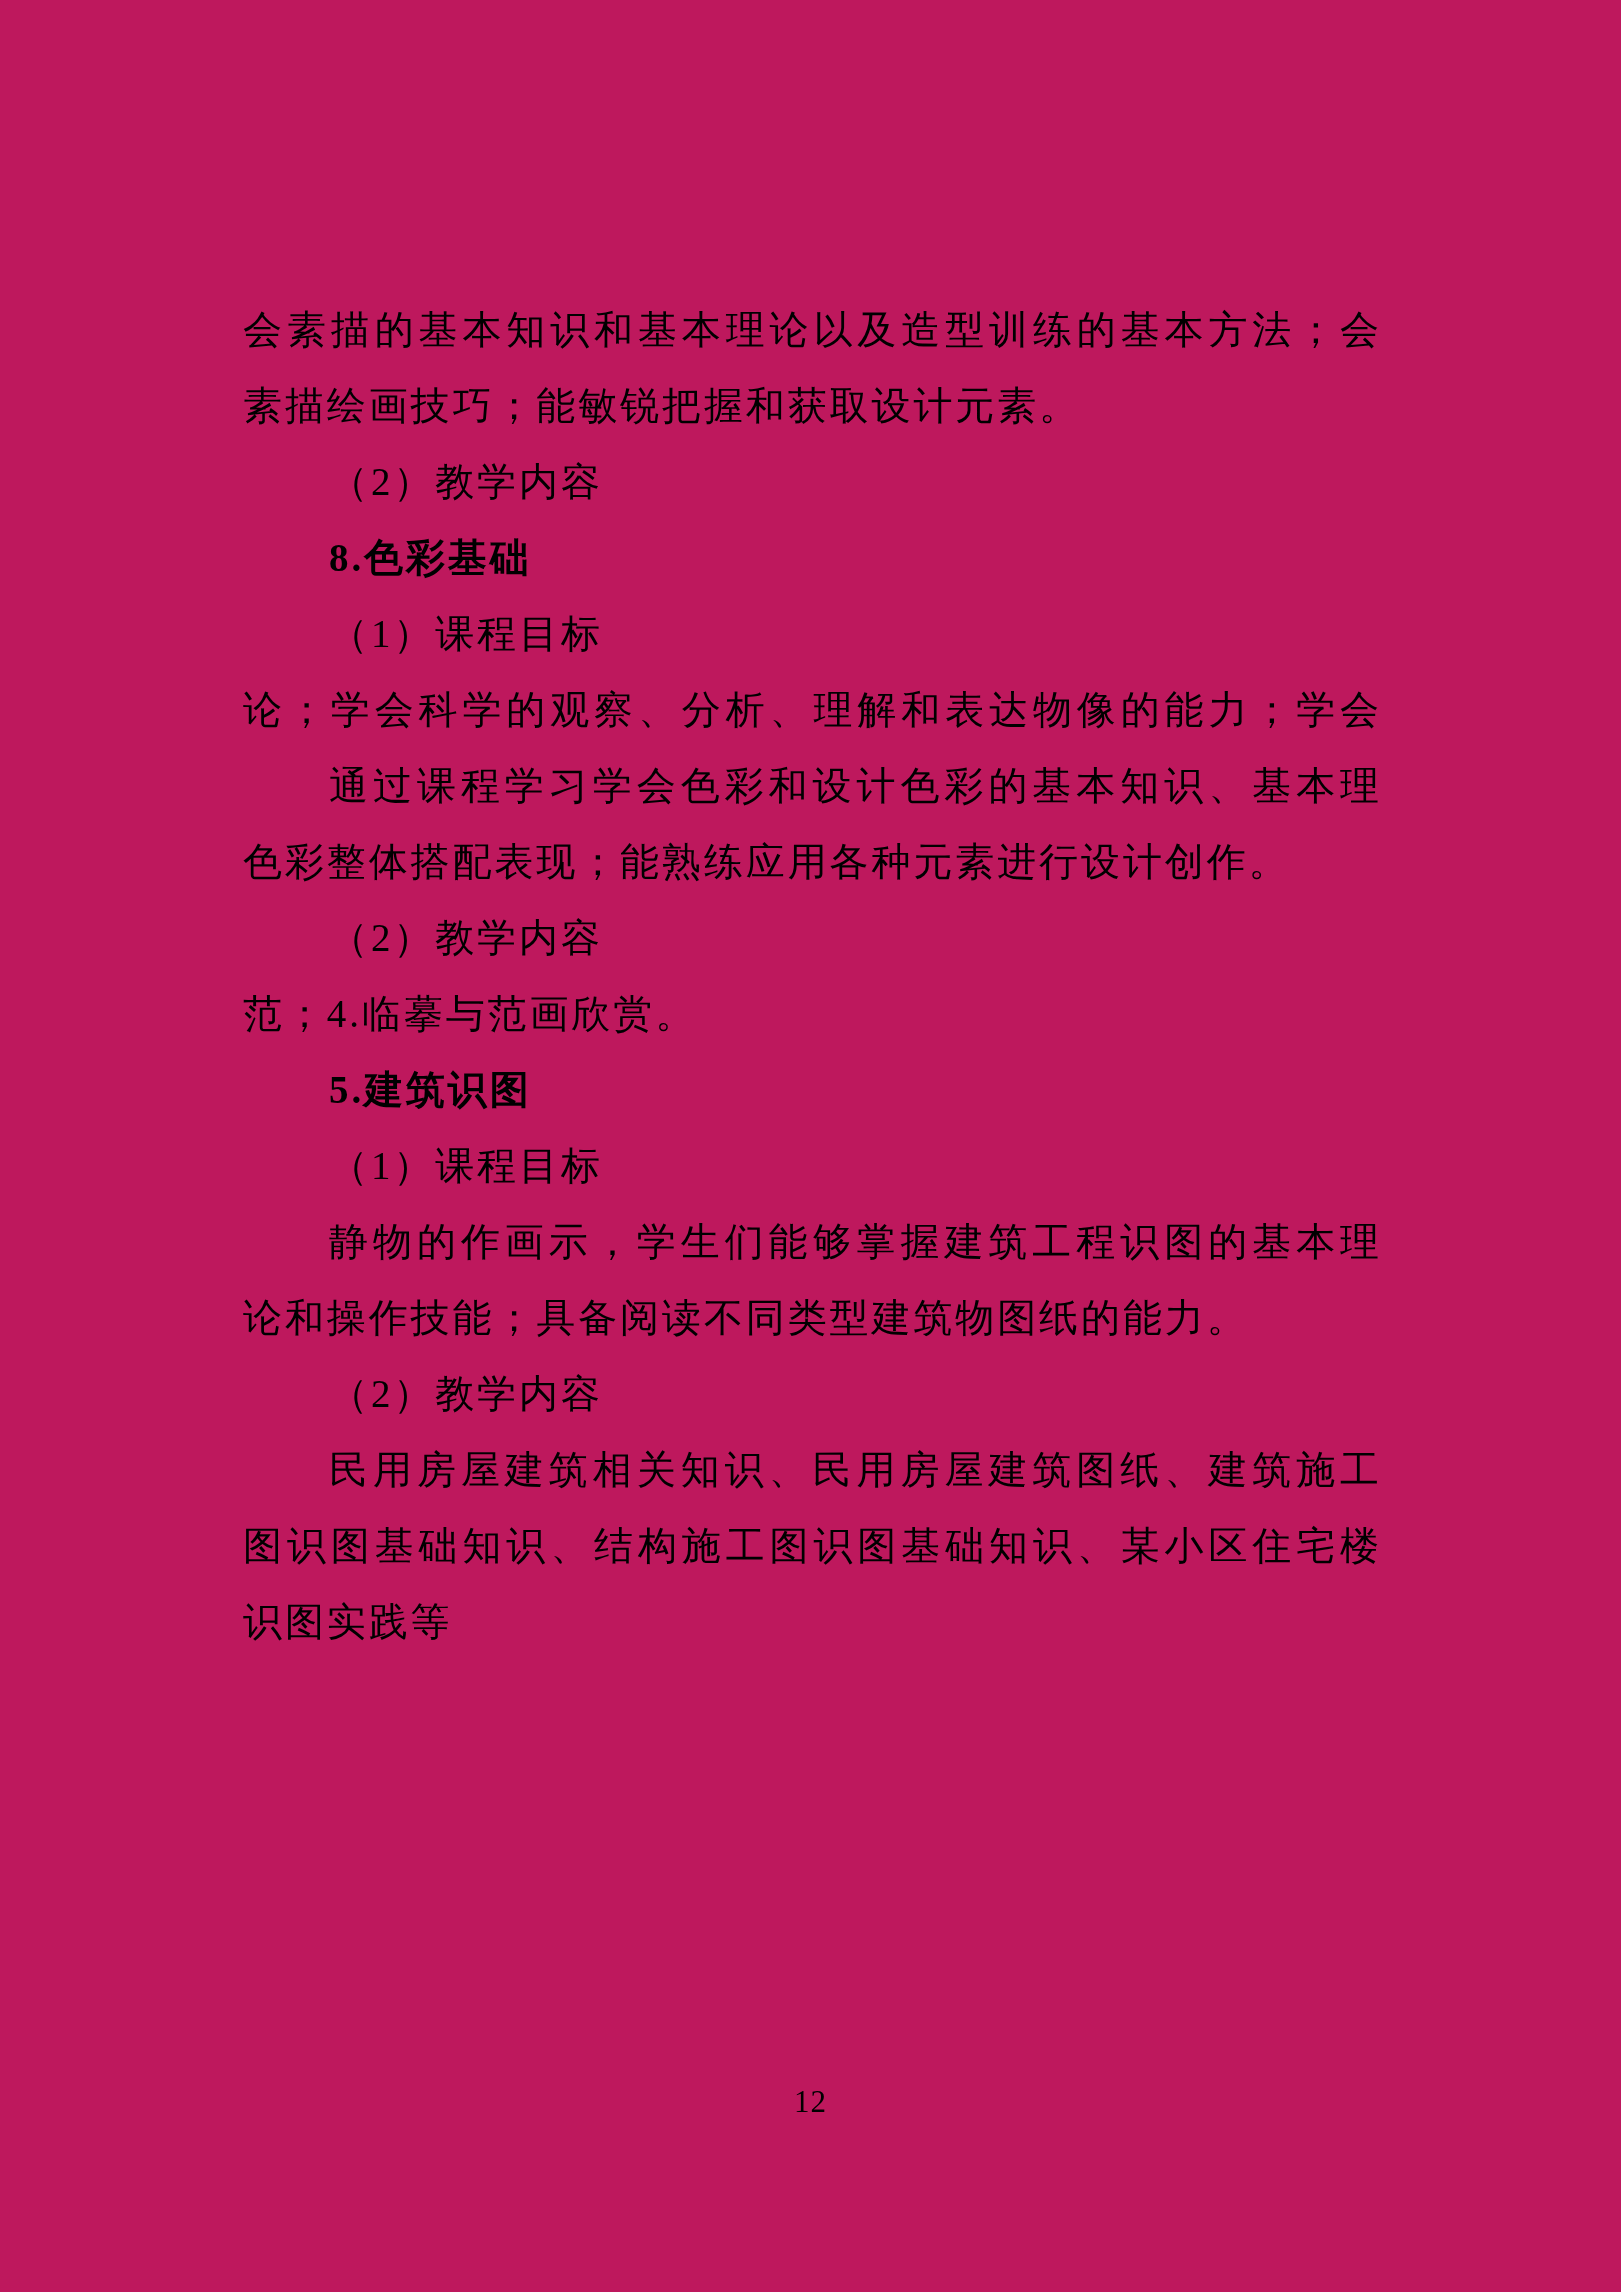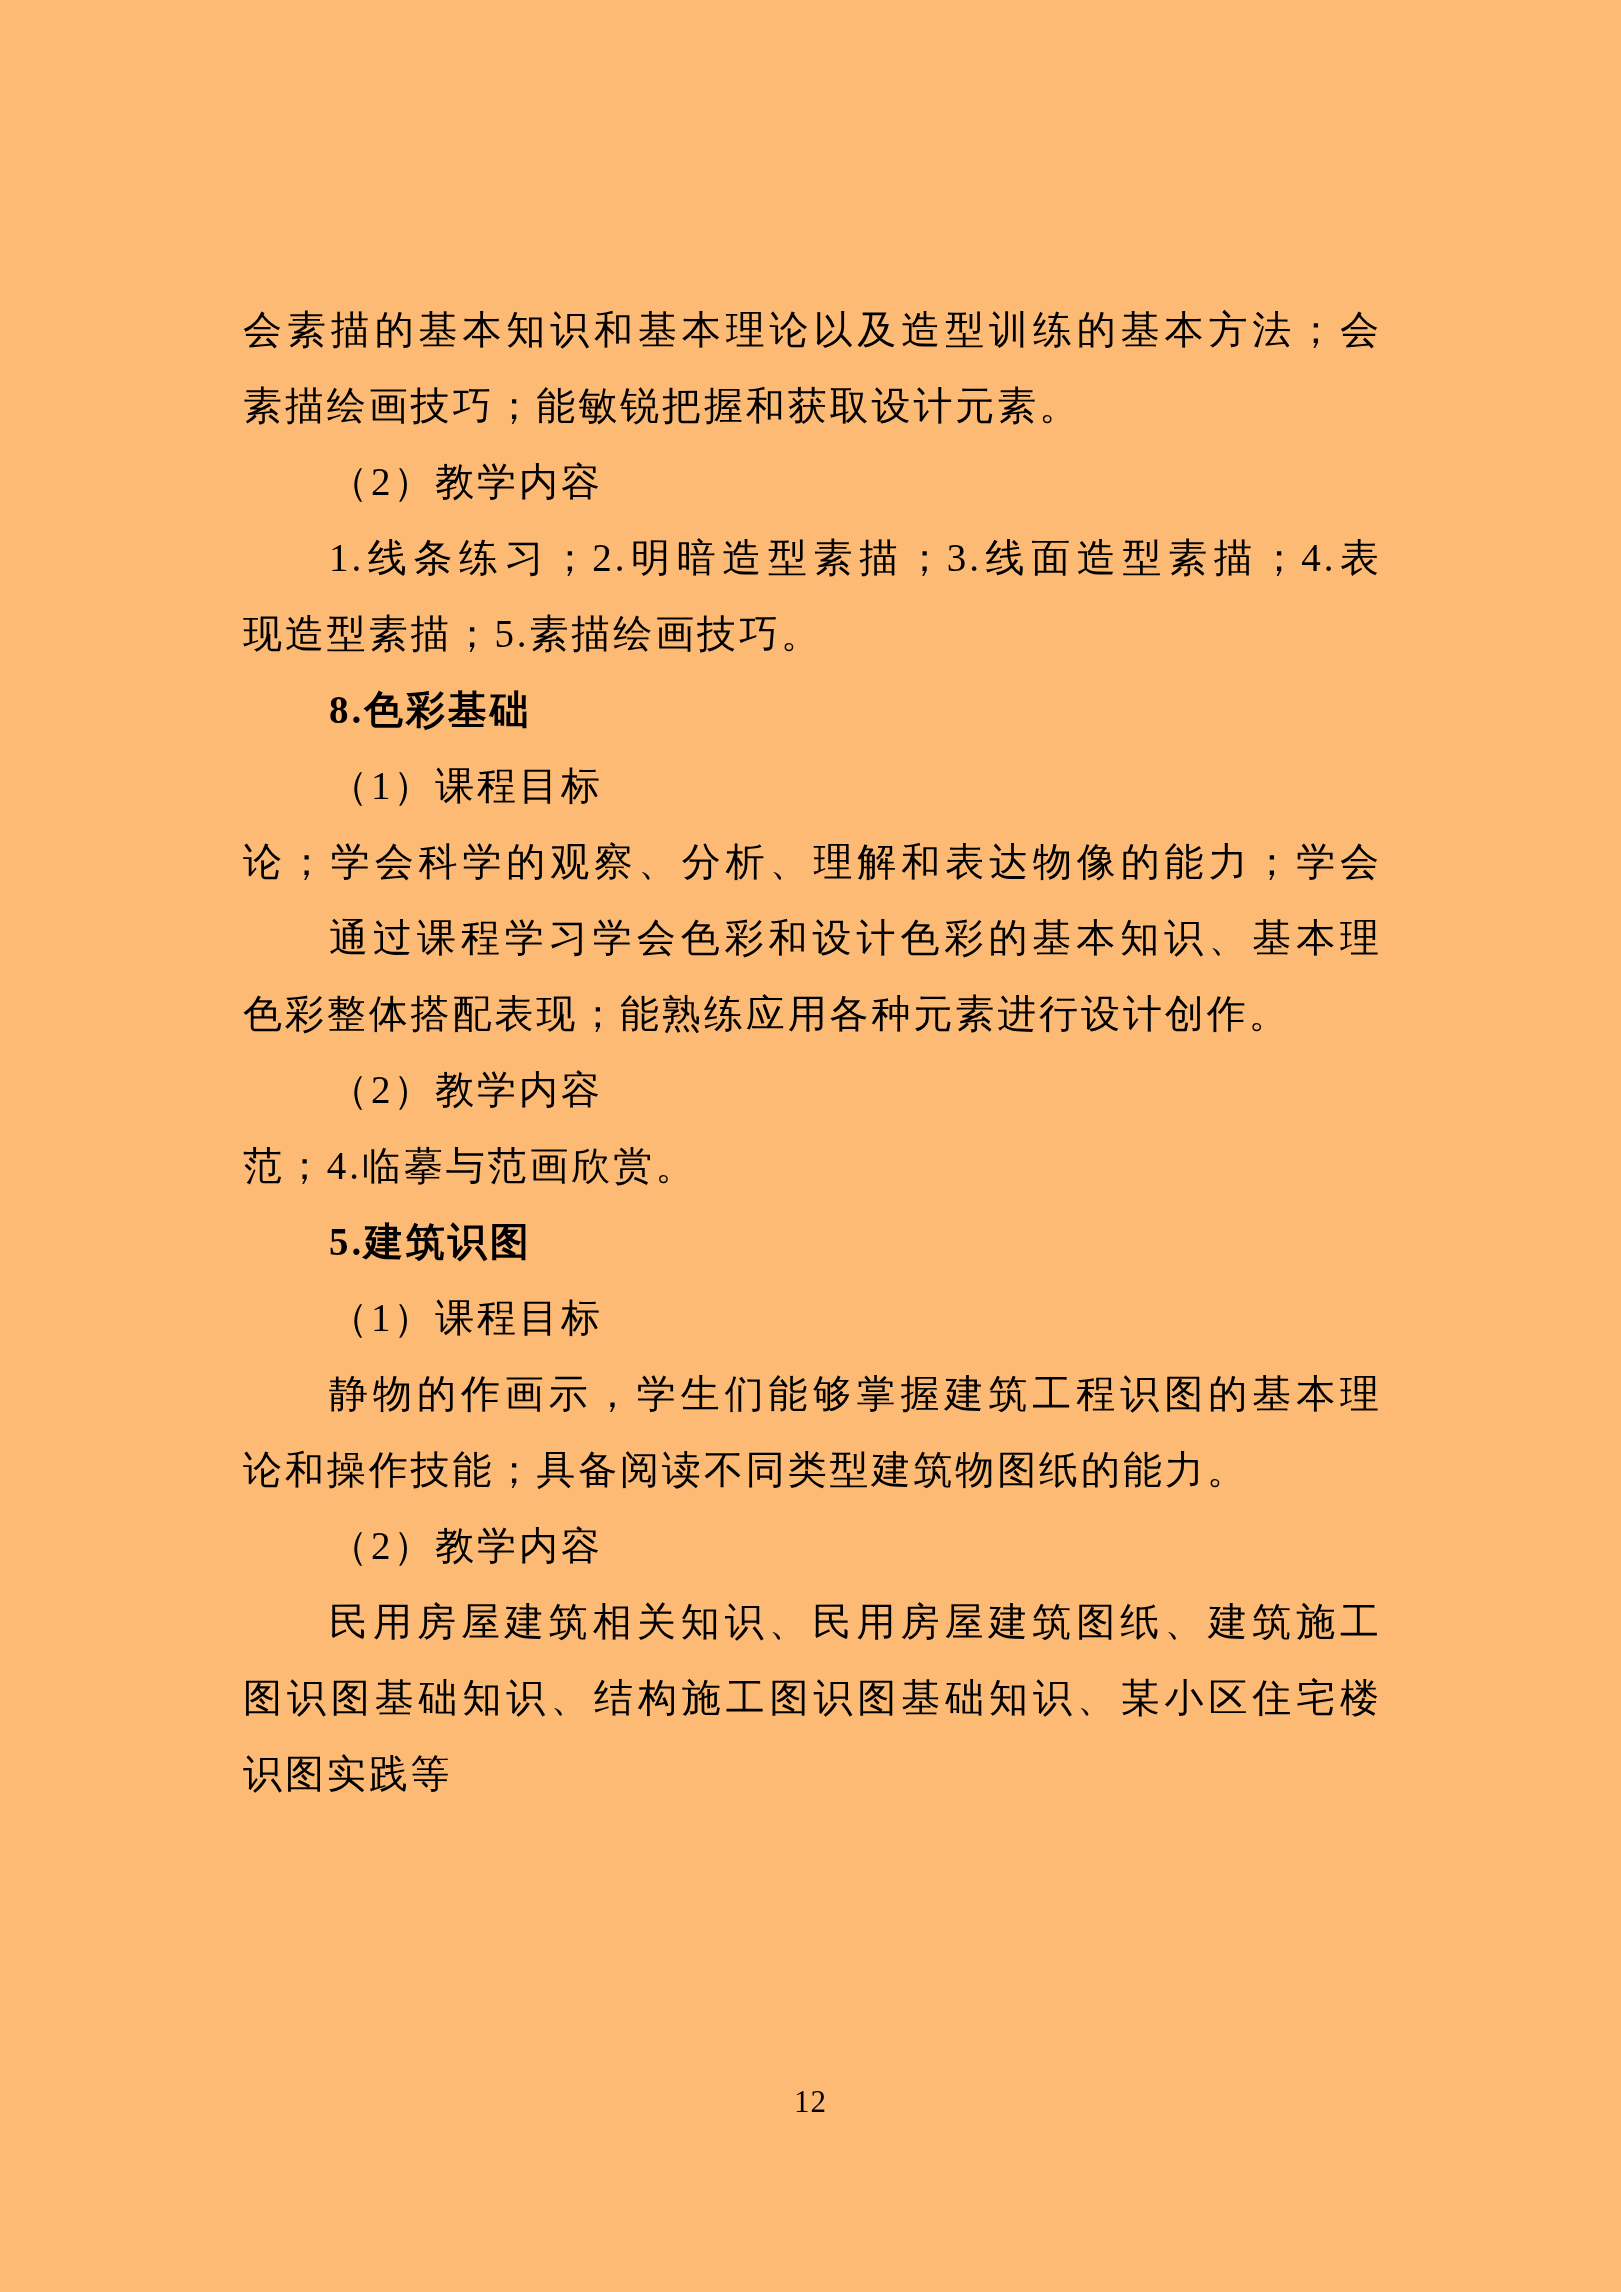--- a/index.html
+++ b/index.html
@@ -4,21 +4,21 @@
 <style>
   html, body {
     margin: 0;
     padding: 0;
     background: #ffffff;
   }
   .page {
     position: relative;
     width: 1621px;
     height: 2293px;
-    background: #fdba74;
+    background: #be185d;
     color: #000000;
     font-family: "Liberation Serif", "DejaVu Serif", serif;
     overflow: hidden;
   }
   .content {
     position: absolute;
     left: 243px;
     top: 292px;
     width: 1139px;
   }
@@ -61,24 +61,20 @@
 
 <div class="page">
   <div class="content" id="content">
       <div class="para">
         <div class="line fill">会素描的基本知识和基本理论以及造型训练的基本方法；会</div>
         <div class="line">素描绘画技巧；能敏锐把握和获取设计元素。</div>
       </div>
       <div class="para">
         <div class="line indent">（2）教学内容</div>
       </div>
-      <div class="para">
-        <div class="line fill indent">1.线条练习；2.明暗造型素描；3.线面造型素描；4.表</div>
-        <div class="line">现造型素描；5.素描绘画技巧。</div>
-      </div>
       <div class="para heading">
         <div class="line indent">8.色彩基础</div>
       </div>
       <div class="para">
         <div class="line indent">（1）课程目标</div>
       </div>
       <div class="para">
         <div class="line fill">论；学会科学的观察、分析、理解和表达物像的能力；学会</div>
         <div class="line fill indent">通过课程学习学会色彩和设计色彩的基本知识、基本理</div>
         <div class="line">色彩整体搭配表现；能熟练应用各种元素进行设计创作。</div>

